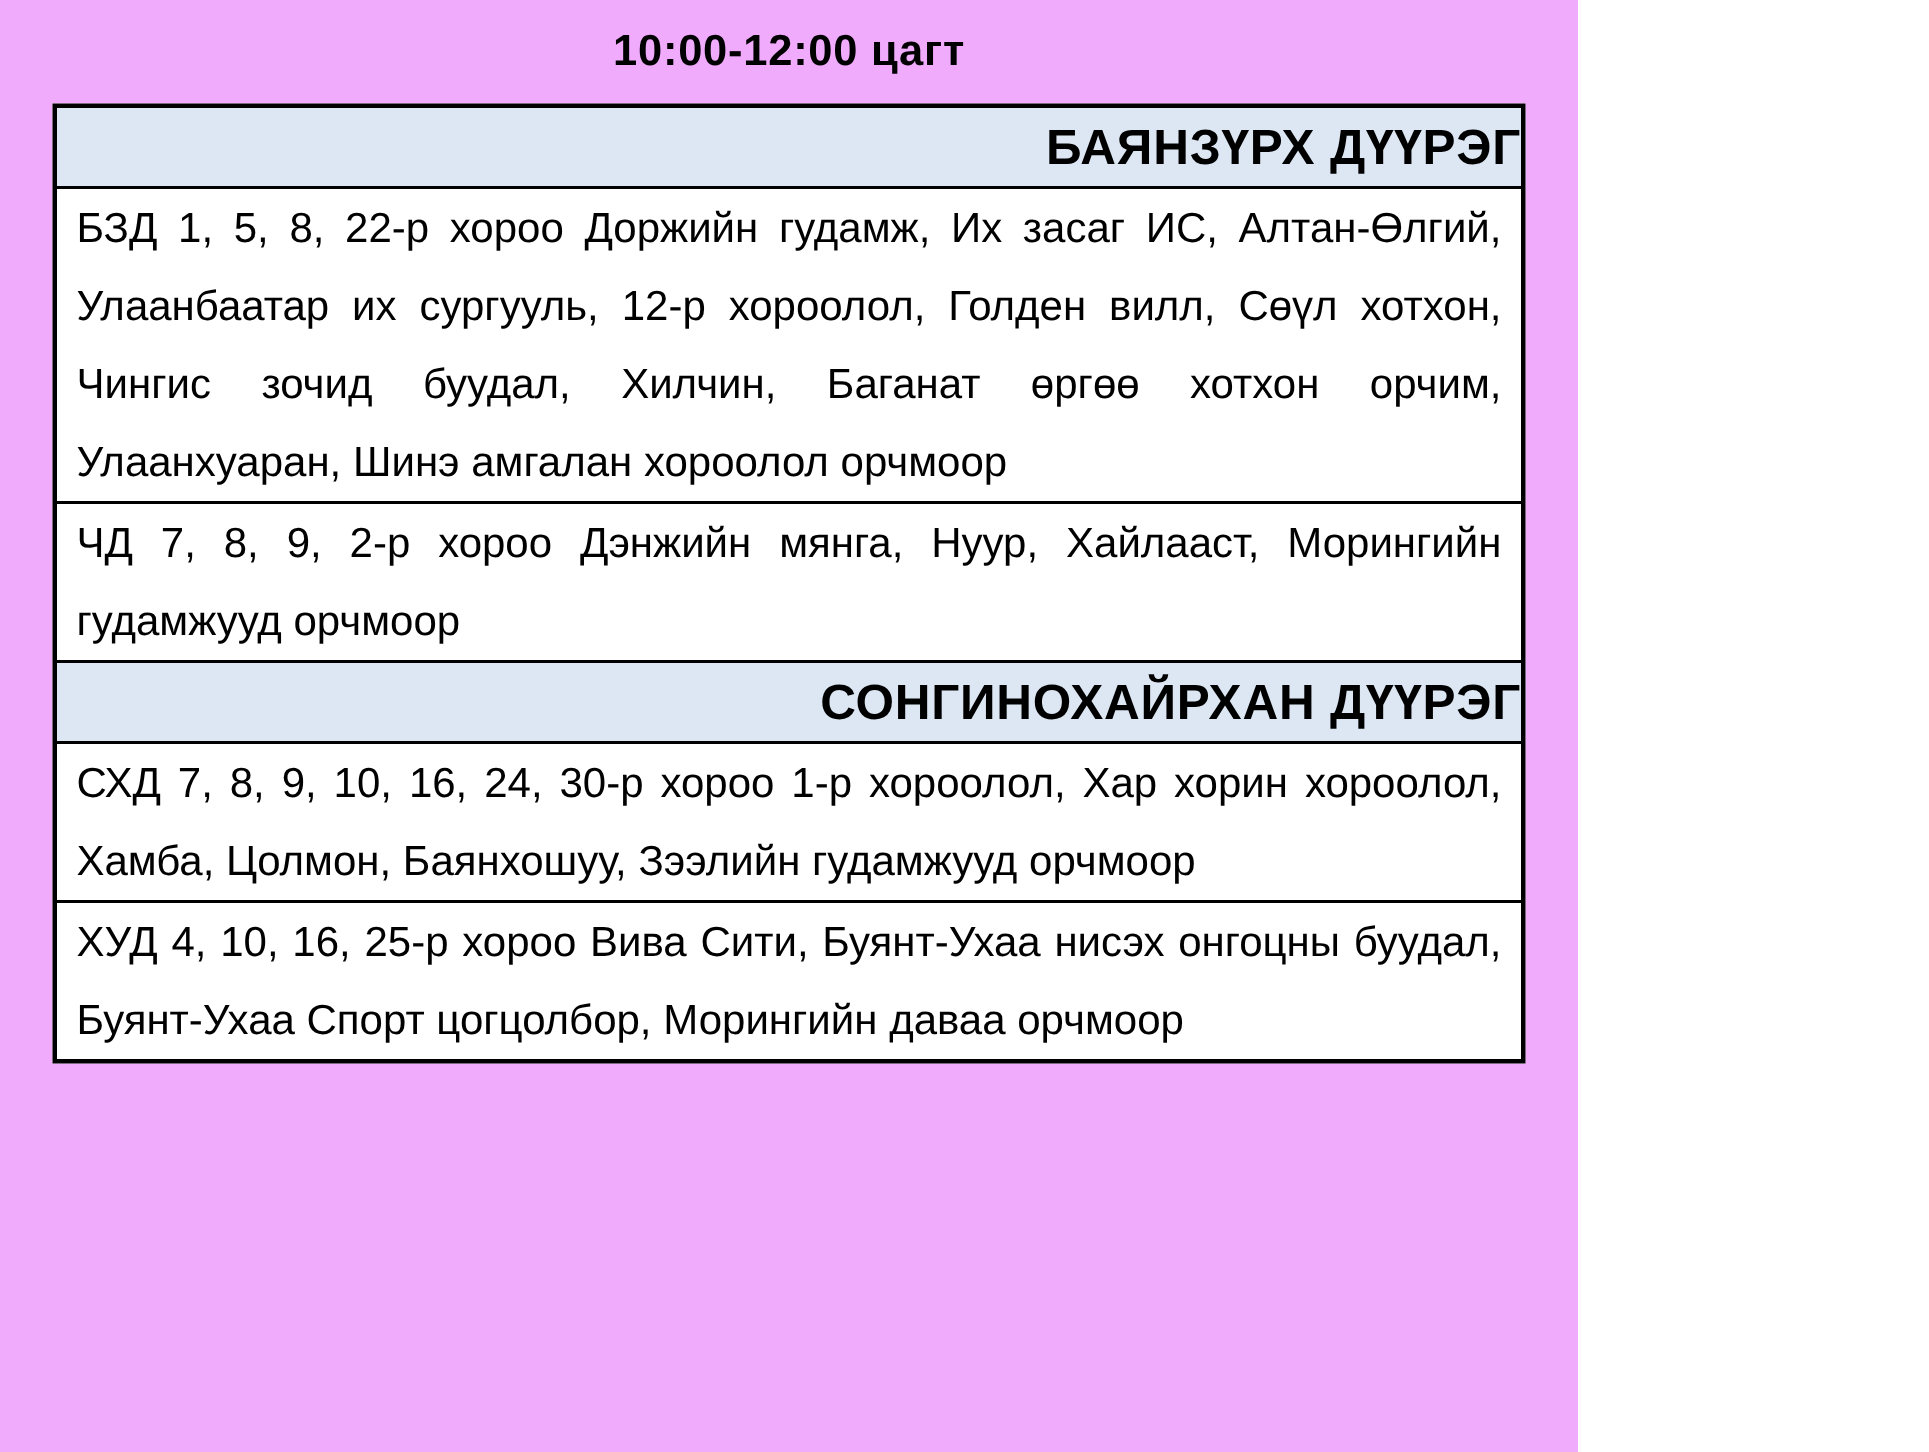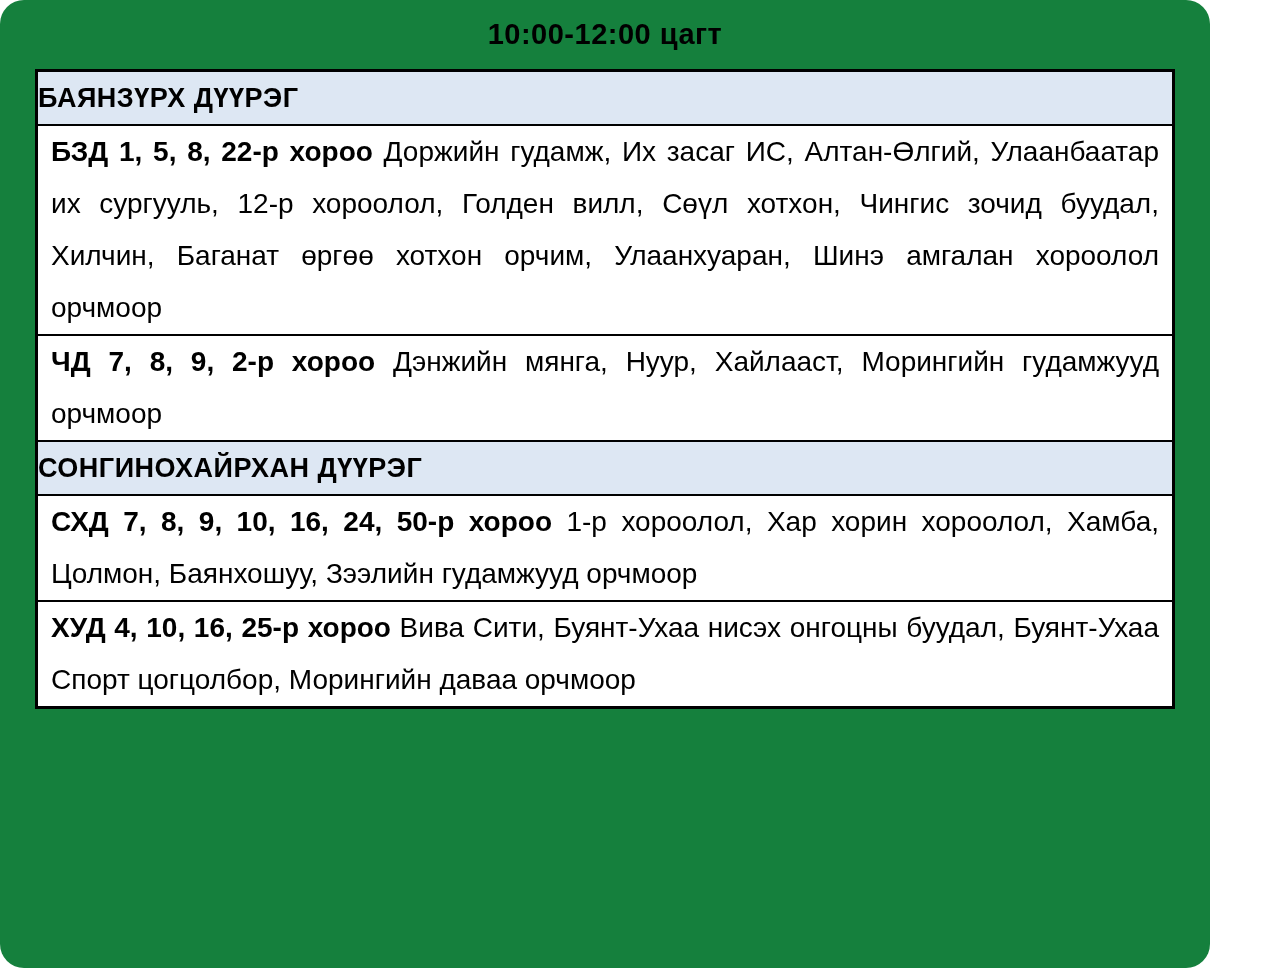--- a/index.html
+++ b/index.html
@@ -4,61 +4,60 @@
 <style>
   html, body {
     margin: 0;
     padding: 0;
     background: #ffffff;
     color: #000000;
     font-family: "Liberation Sans", "DejaVu Sans", sans-serif;
   }
   .page {
     position: relative;
-    width: 1210px;
+    width: 1052px;
     height: 968px;
-    background: #15803d;
+    background: #f0abfc;
     overflow: hidden;
-    border-radius: 24px;
   }
   .title {
     margin: 12px 35px 0 35px;
     height: 44px;
     line-height: 44px;
     text-align: center;
     font-weight: bold;
     font-size: 29px;
     letter-spacing: 0.5px;
   }
   .schedule-table {
     margin: 13px 35px 0 35px;
     border: 3px solid #000000;
     background: #ffffff;
   }
   .district-header {
     background: #dde7f3;
-    text-align: left;
+    text-align: right;
     font-weight: bold;
-    font-size: 27px;
+    font-size: 33px;
     height: 52px;
     line-height: 52px;
     letter-spacing: 0.5px;
   }
   .schedule-table > div + div {
     border-top: 2px solid #000000;
   }
   .district-body {
     padding: 0 13px;
     font-size: 28px;
     line-height: 52px;
     text-align: justify;
     text-justify: inter-word;
   }
   .khoroo {
-    font-weight: bold;
+    font-weight: normal;
   }
 </style>
 </head>
 <body>
 
 <div class="page">
   <div class="title">10:00-12:00 цагт</div>
 
   <div class="schedule-table">
   <div class="district-header">
@@ -72,21 +71,21 @@
   <div class="district-body">
     <span class="khoroo">ЧД 7, 8, 9, 2-р хороо</span>
     <span class="details">Дэнжийн мянга, Нуур, Хайлааст, Морингийн гудамжууд орчмоор</span>
   </div>
 
 
   <div class="district-header">
     <span>СОНГИНОХАЙРХАН ДҮҮРЭГ</span>
   </div>
   <div class="district-body">
-    <span class="khoroo">СХД 7, 8, 9, 10, 16, 24, 50-р хороо</span>
+    <span class="khoroo">СХД 7, 8, 9, 10, 16, 24, 30-р хороо</span>
     <span class="details">1-р хороолол, Хар хорин хороолол, Хамба, Цолмон, Баянхошуу, Зээлийн гудамжууд орчмоор</span>
   </div>
 
   <div class="district-body">
     <span class="khoroo">ХУД 4, 10, 16, 25-р хороо</span>
     <span class="details">Вива Сити, Буянт-Ухаа нисэх онгоцны буудал, Буянт-Ухаа Спорт цогцолбор, Морингийн даваа орчмоор</span>
   </div>
 </div>
 </div>
 

